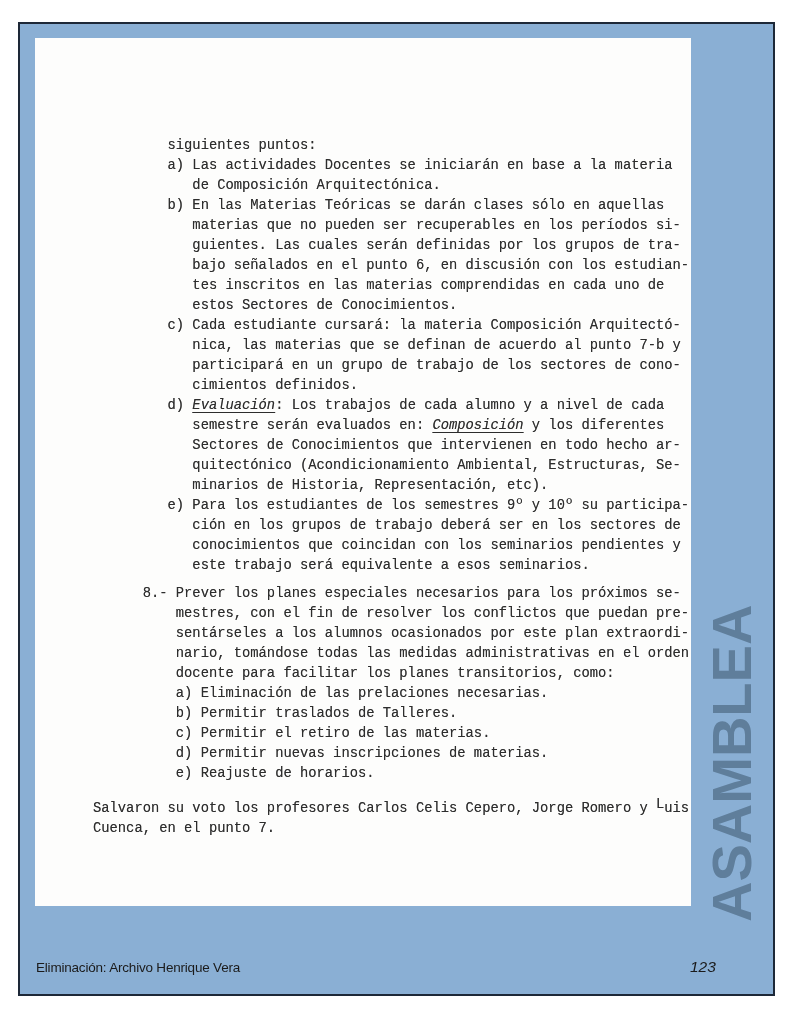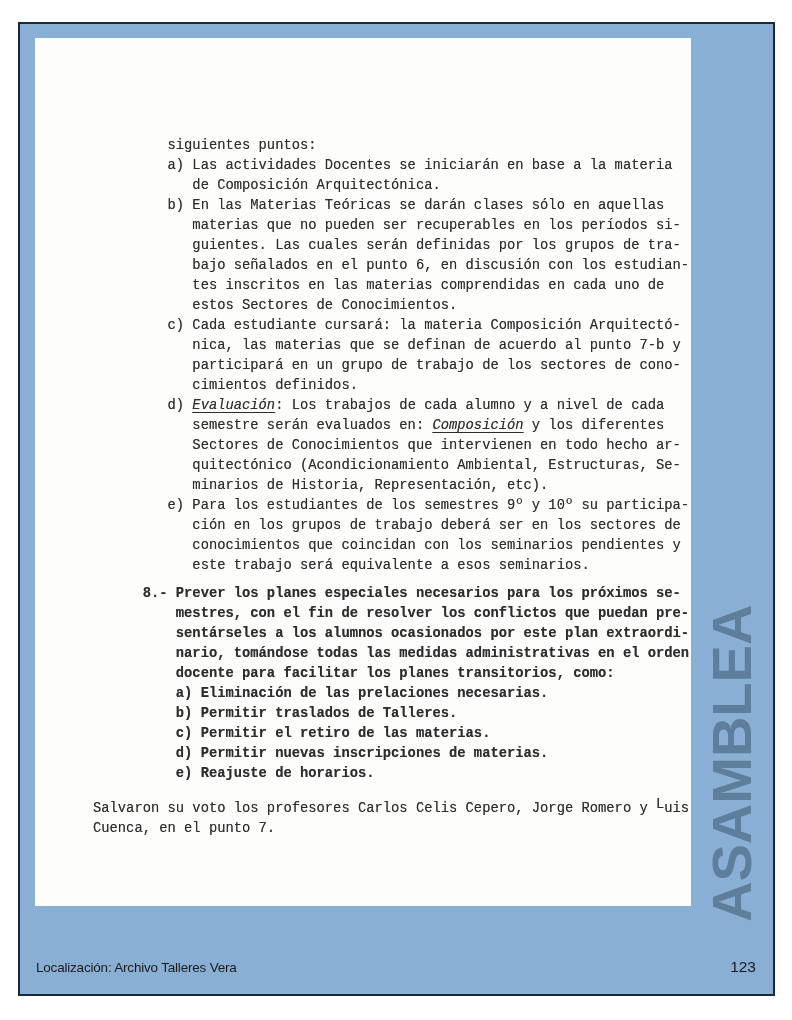--- a/index.html
+++ b/index.html
@@ -18,44 +18,44 @@
     background:#fdfdfc;
   }
   .doc{
     position:absolute;left:57px;top:136px;
     font-family:"Liberation Mono","DejaVu Sans Mono",monospace;
     font-size:13.8px;line-height:20px;color:#2d2d2d;
     white-space:pre;
     text-shadow:0 0 0.6px rgba(45,45,45,0.55);
     margin-left:36px;
   }
-  .doc .para:nth-child(2){margin-top:8px;font-weight:bold;}
+  .doc .para:nth-child(2){margin-top:8px;}
   .doc .para:nth-child(3){margin-top:15px;}
   .doc .u{text-decoration:underline;text-underline-offset:3px;font-style:italic;}
   .doc .raised{position:relative;top:-4px;}
   .asamblea{
     position:absolute;left:691px;top:610px;width:82px;height:312px;
     writing-mode:vertical-rl;transform:rotate(180deg);
     text-align:center;line-height:82px;
     font-weight:bold;font-size:56px;letter-spacing:0px;
     color:var(--label-color,#5f7e9b);
     font-family:"Liberation Sans",sans-serif;
   }
   .footer-loc{
     position:absolute;left:36px;top:960px;
     font-size:13.5px;letter-spacing:-0.2px;color:#1b1b1b;
   }
   .footer-page{
-    position:absolute;left:690px;top:958px;width:66px;text-align:right;
-    font-size:15.5px;color:#1b1b1b;
+    position:absolute;left:690px;top:958px;width:66px;
+    font-size:15.5px;color:#1b1b1b;font-style:italic;
   }
 </style>
 </head>
 <body>
 
 <div class="canvas">
   <div class="frame"></div>
   <div class="page"></div>
   <div class="doc" style="color: rgb(45, 45, 45);"><div class="para"><div class="line"><span>         siguientes puntos:</span></div><div class="line"><span>         a) Las actividades Docentes se iniciarán en base a la materia</span></div><div class="line"><span>            de Composición Arquitectónica.</span></div><div class="line"><span>         b) En las Materias Teóricas se darán clases sólo en aquellas</span></div><div class="line"><span>            materias que no pueden ser recuperables en los períodos si-</span></div><div class="line"><span>            guientes. Las cuales serán definidas por los grupos de tra-</span></div><div class="line"><span>            bajo señalados en el punto 6, en discusión con los estudian-</span></div><div class="line"><span>            tes inscritos en las materias comprendidas en cada uno de</span></div><div class="line"><span>            estos Sectores de Conocimientos.</span></div><div class="line"><span>         c) Cada estudiante cursará: la materia Composición Arquitectó-</span></div><div class="line"><span>            nica, las materias que se definan de acuerdo al punto 7-b y</span></div><div class="line"><span>            participará en un grupo de trabajo de los sectores de cono-</span></div><div class="line"><span>            cimientos definidos.</span></div><div class="line"><span>         d) </span><span class="u">Evaluación</span><span>: Los trabajos de cada alumno y a nivel de cada</span></div><div class="line"><span>            semestre serán evaluados en: </span><span class="u">Composición</span><span> y los diferentes</span></div><div class="line"><span>            Sectores de Conocimientos que intervienen en todo hecho ar-</span></div><div class="line"><span>            quitectónico (Acondicionamiento Ambiental, Estructuras, Se-</span></div><div class="line"><span>            minarios de Historia, Representación, etc).</span></div><div class="line"><span>         e) Para los estudiantes de los semestres 9º y 10º su participa-</span></div><div class="line"><span>            ción en los grupos de trabajo deberá ser en los sectores de</span></div><div class="line"><span>            conocimientos que coincidan con los seminarios pendientes y</span></div><div class="line"><span>            este trabajo será equivalente a esos seminarios.</span></div></div><div class="para"><div class="line"><span>      8.- Prever los planes especiales necesarios para los próximos se-</span></div><div class="line"><span>          mestres, con el fin de resolver los conflictos que puedan pre-</span></div><div class="line"><span>          sentárseles a los alumnos ocasionados por este plan extraordi-</span></div><div class="line"><span>          nario, tomándose todas las medidas administrativas en el orden</span></div><div class="line"><span>          docente para facilitar los planes transitorios, como:</span></div><div class="line"><span>          a) Eliminación de las prelaciones necesarias.</span></div><div class="line"><span>          b) Permitir traslados de Talleres.</span></div><div class="line"><span>          c) Permitir el retiro de las materias.</span></div><div class="line"><span>          d) Permitir nuevas inscripciones de materias.</span></div><div class="line"><span>          e) Reajuste de horarios.</span></div></div><div class="para"><div class="line"><span>Salvaron su voto los profesores Carlos Celis Cepero, Jorge Romero y </span><span class="raised">L</span><span>uis</span></div><div class="line"><span>Cuenca, en el punto 7.</span></div></div></div>
   <div class="asamblea">ASAMBLEA</div>
-  <div class="footer-loc">Localización: Archivo Talleres Vera</div>
+  <div class="footer-loc">Eliminación: Archivo Henrique Vera</div>
   <div class="footer-page">123</div>
 </div>
 
 </body></html>

